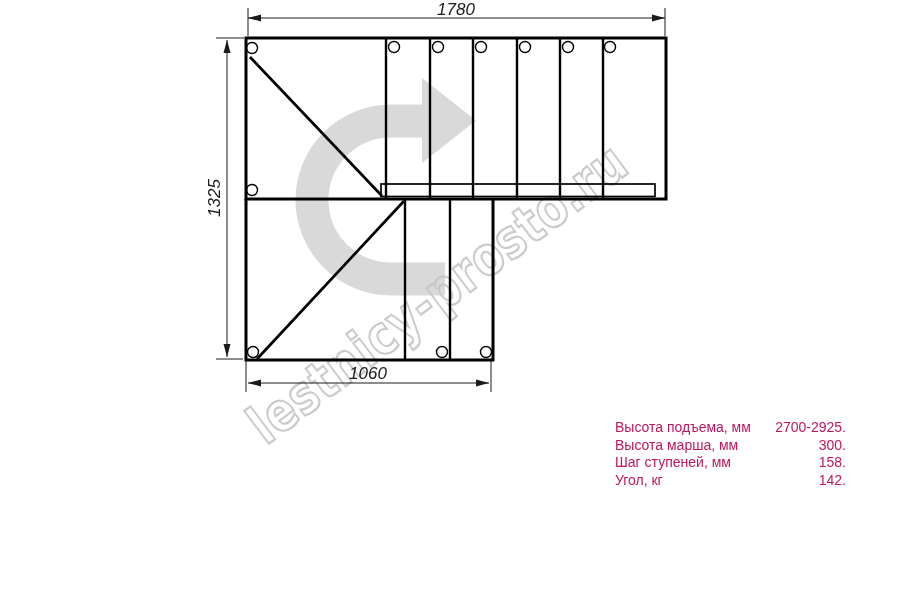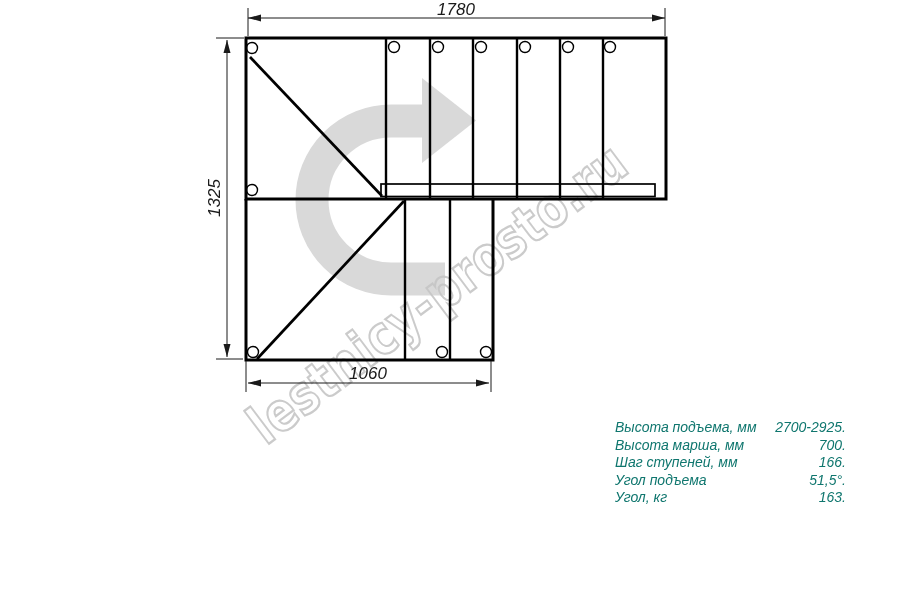--- a/index.html
+++ b/index.html
@@ -22,24 +22,23 @@
     font-family: "DejaVu Sans", sans-serif;
     font-weight: bold;
     font-size: 54px;
     letter-spacing: 1px;
   }
   .specs {
     position: absolute;
     left: 615px;
     top: 419px;
     width: 231px;
-    font-style: italic;
     font-size: 14px;
     line-height: 17.6px;
-    color: #0f766e;
+    color: #be185d;
   }
   .specs .row {
     display: flex;
     justify-content: space-between;
     white-space: nowrap;
   }
   .specs .val { text-align: right; }
 </style>
 </head>
 <body>
@@ -120,29 +119,25 @@
     </g>
   </svg>
 
   <div class="specs">
     <div class="row">
       <span class="lbl">Высота подъема, мм</span>
       <span class="val">2700-2925.</span>
     </div>
     <div class="row">
       <span class="lbl">Высота марша, мм</span>
-      <span class="val">700.</span>
+      <span class="val">300.</span>
     </div>
     <div class="row">
       <span class="lbl">Шаг ступеней, мм</span>
-      <span class="val">166.</span>
-    </div>
-    <div class="row">
-      <span class="lbl">Угол подъема</span>
-      <span class="val">51,5°.</span>
+      <span class="val">158.</span>
     </div>
     <div class="row">
       <span class="lbl">Угол, кг</span>
-      <span class="val">163.</span>
+      <span class="val">142.</span>
     </div>
   </div>
 
 </div>
 
 </body></html>

